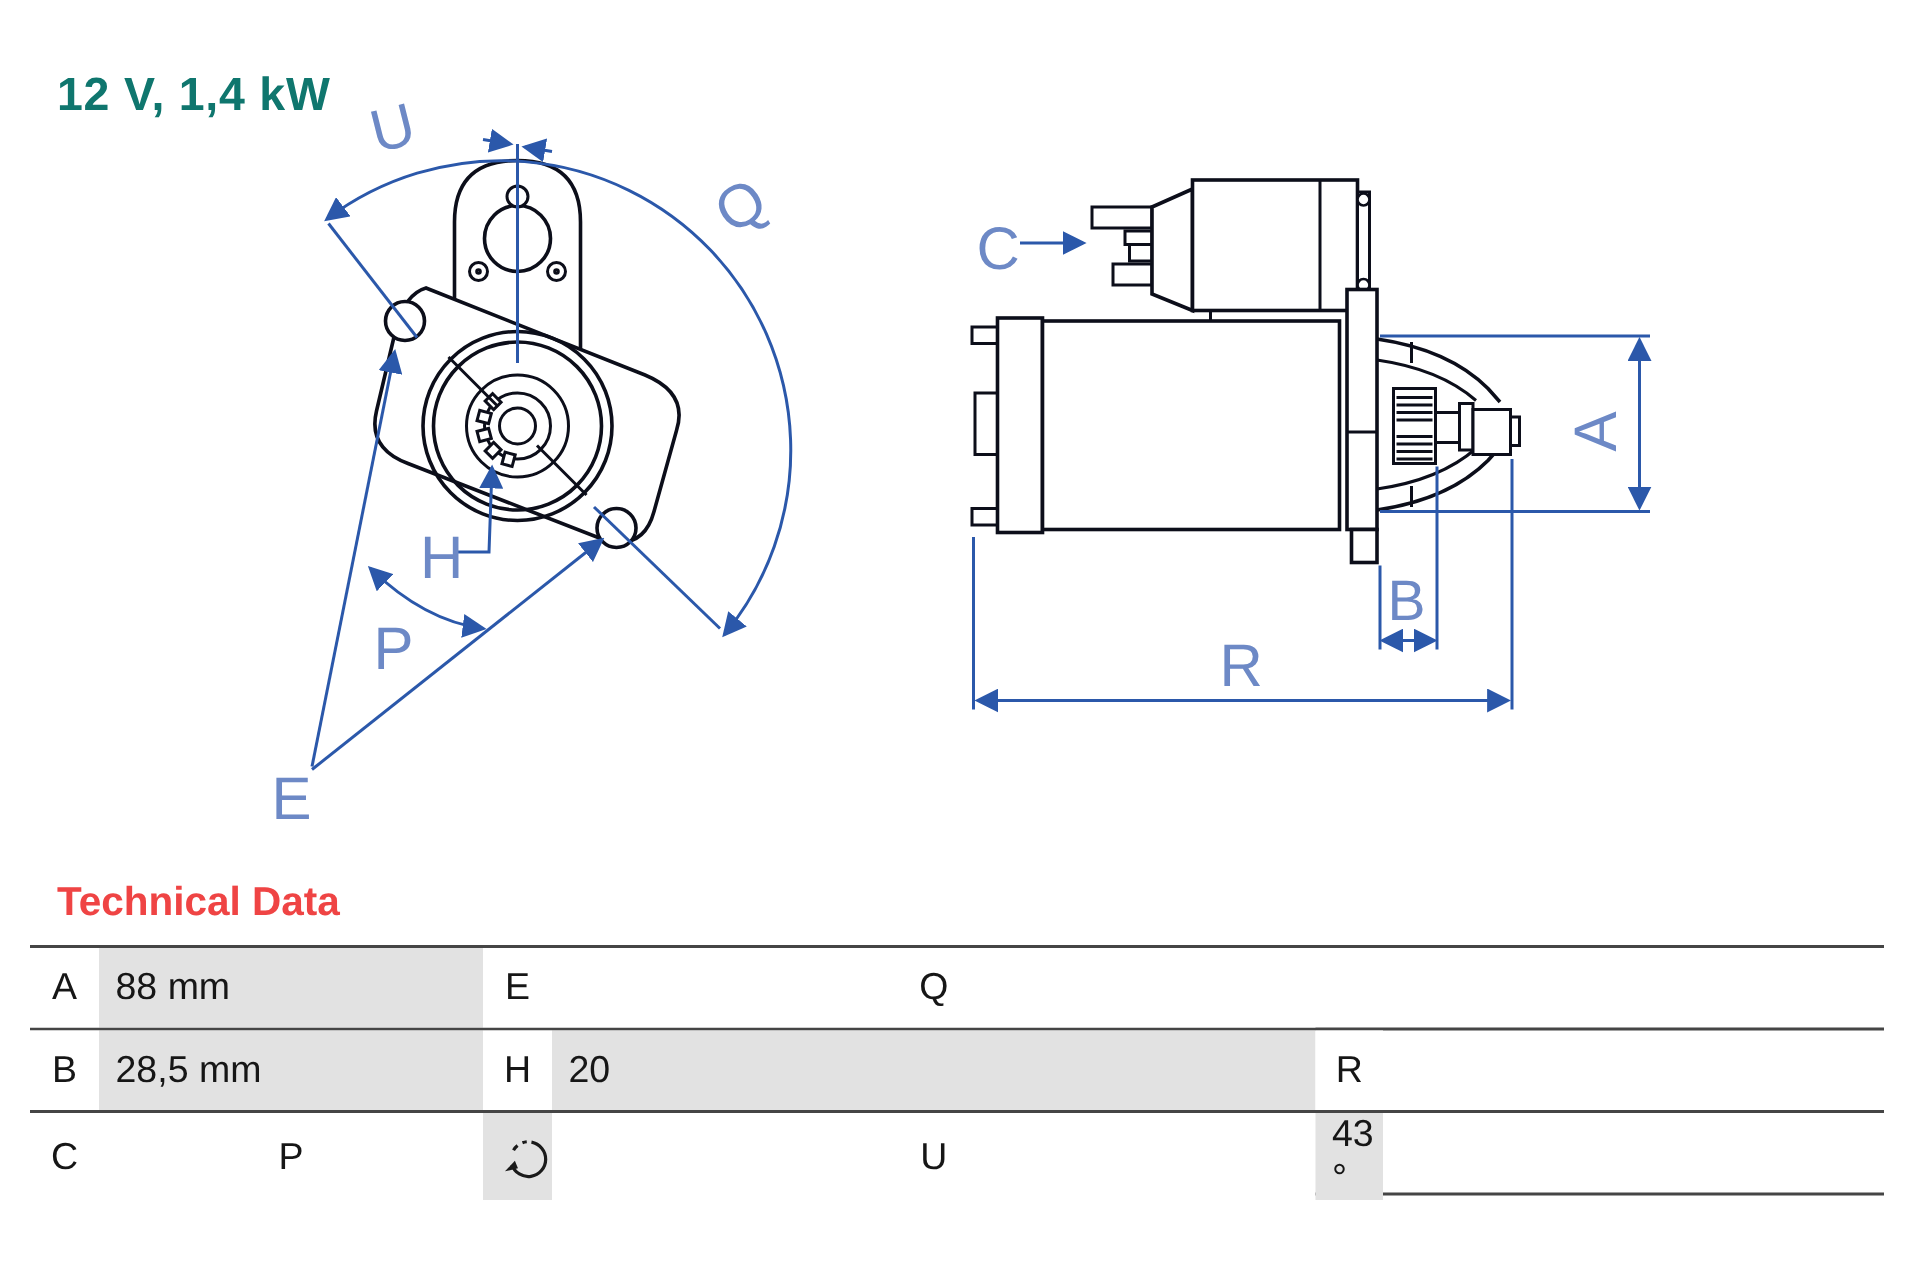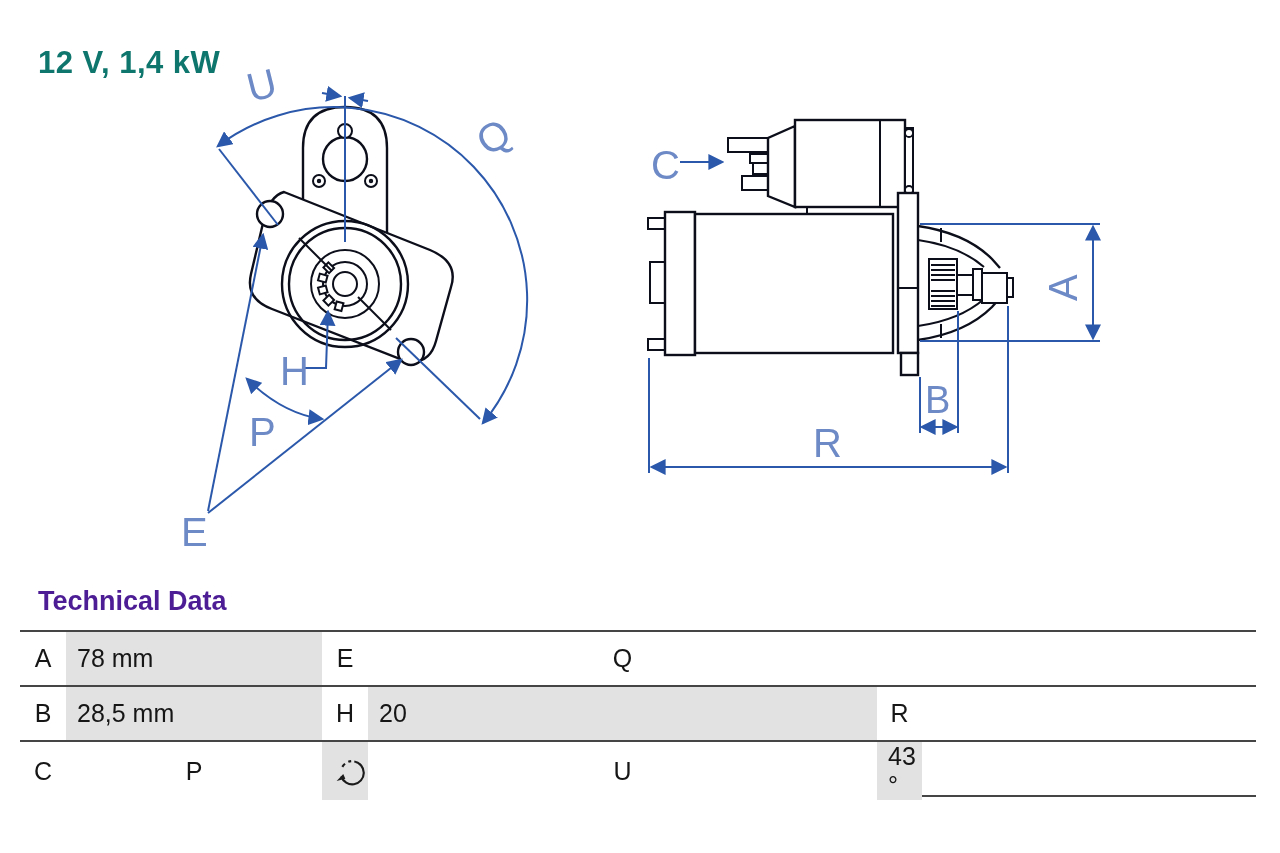--- a/index.html
+++ b/index.html
@@ -10,21 +10,21 @@
   .title {
     position:absolute; left:38px; top:14px;
     font-size:31px; font-weight:bold; color:#0f766e; letter-spacing:0.5px;margin-top:31px;
   }
   .drawing {
     position:absolute; left:0; top:0; width:1280px; height:580px;
   }
   .cad-label { font-family:"Liberation Sans", sans-serif; }
   .tech-heading {
     position:absolute; left:38px; top:586px;
-    font-size:27px; font-weight:bold; color:#4c1d95;
+    font-size:27px; font-weight:bold; color:#ef4444;
   }
   .dtable {
     position:absolute; left:20px; top:630px; width:1236px;
     border-top:2px solid #454545;
   }
   .trow {
     display:grid;
     grid-template-columns:46px 256px 46px 509px 45px 334px;
     height:53px;
     border-bottom:2px solid #454545;
@@ -193,21 +193,21 @@
     </g>
   </g>
 </svg>
 
 <div class="tech-heading">Technical Data</div>
 
 <div class="dtable">
 
   <div class="trow">
     <div class="cell key">A</div>
-    <div class="cell val">78 mm</div>
+    <div class="cell val">88 mm</div>
     <div class="cell key">E</div>
     <div class="cell key">Q</div>
   </div>
 
   <div class="trow">
     <div class="cell key">B</div>
     <div class="cell val">28,5 mm</div>
     <div class="cell key">H</div>
     <div class="cell val">20</div>
     <div class="cell key">R</div>

